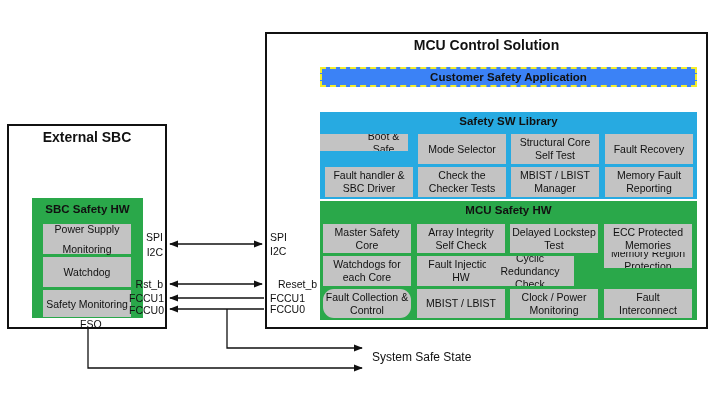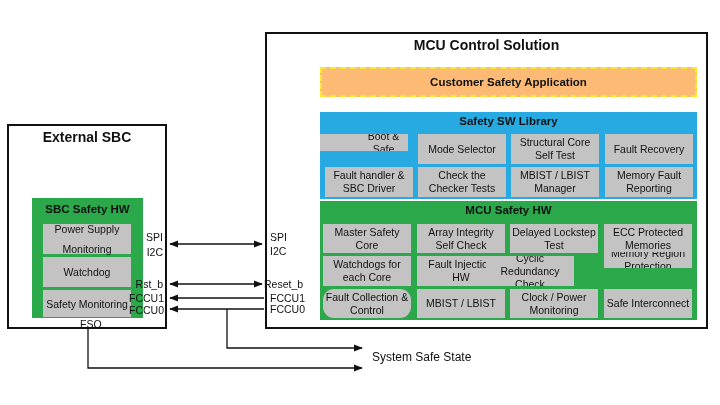--- a/index.html
+++ b/index.html
@@ -11,21 +11,21 @@
   #sbc-box { left: 7px; top: 124px; width: 160px; height: 205px; border: 2px solid #111; background: #fff; }
   #sbc-title { left: 7px; top: 129px; width: 160px; text-align: center; font-weight: bold; font-size: 14px; }
   #sbc-hw { left: 32px; top: 198px; width: 111px; height: 120px; background: #2aa84a; }
   #sbc-hw-title { left: 32px; top: 203px; width: 111px; text-align: center; font-weight: bold; font-size: 11.5px; }
   .sbc-item { left: 43px; width: 88px; background: #c3c3c3; font-size: 10.5px; text-align: center;
               display: flex; align-items: center; justify-content: center; line-height: 20px; padding: 0 2px; }
 
   
   #mcu-box { left: 265px; top: 32px; width: 443px; height: 297px; border: 2px solid #111; background: #fff; }
   #mcu-title { left: 265px; top: 37px; width: 443px; text-align: center; font-weight: bold; font-size: 14px; }
-  #csa-box { left: 320px; top: 67px; width: 377px; height: 30px; background: #fdba74;
+  #csa-box { left: 320px; top: 67px; width: 377px; height: 20px; background: #3b82f6;
              border: 2px dashed #f4ee2a; display: flex; align-items: center; justify-content: center;
              font-weight: bold; font-size: 11.5px; }
 
   #swlib { left: 320px; top: 112px; width: 377px; height: 87px; background: #27aae1; }
   #swlib-title { left: 320px; top: 115px; width: 377px; text-align: center; font-weight: bold; font-size: 11.5px; }
 
   #mcuhw { left: 320px; top: 201px; width: 377px; height: 119px; background: #2aa84a; }
   #mcuhw-title { left: 320px; top: 204px; width: 377px; text-align: center; font-weight: bold; font-size: 11.5px; }
 
   .cell { width: 88px; background: #c3c3c3; font-size: 10.5px; text-align: center;
@@ -96,21 +96,21 @@
 <div class="abs cell" style="left:417px;top:224px;height:29px;">Array Integrity Self Check</div>
 <div class="abs cell" style="left:510px;top:224px;height:29px;">Delayed Lockstep Test</div>
 <div class="abs cell" style="left:604px;top:224px;height:29px;">ECC Protected Memories</div>
 <div class="abs cell" style="left:323px;top:256px;height:30px;">Watchdogs for each Core</div>
 <div class="abs cell" style="left:417px;top:256px;height:30px;">Fault Injection HW</div>
 <div class="abs cell" style="left:486px;top:256px;height:30px;">Cyclic Redundancy Check</div>
 <div class="abs cell" style="left:604px;top:252px;height:16px;">Memory Region Protection</div>
 <div class="abs cell" style="left:323px;top:289px;height:29px;border-radius:11px;">Fault Collection &amp; Control</div>
 <div class="abs cell" style="left:417px;top:289px;height:29px;">MBIST / LBIST</div>
 <div class="abs cell" style="left:510px;top:289px;height:29px;">Clock / Power Monitoring</div>
-<div class="abs cell" style="left:604px;top:289px;height:29px;">Safe Interconnect</div>
+<div class="abs cell" style="left:604px;top:289px;height:29px;">Fault Interconnect</div>
 
 <div class="abs sig" style="left:270px;top:231px;">SPI</div>
 <div class="abs sig" style="left:270px;top:245px;">I2C</div>
-<div class="abs sig" style="left:264px;top:278px;">Reset_b</div>
+<div class="abs sig" style="left:278px;top:278px;">Reset_b</div>
 <div class="abs sig" style="left:270px;top:292px;">FCCU1</div>
 <div class="abs sig" style="left:270px;top:303px;">FCCU0</div>
 
 <div class="abs" id="safe-state">System Safe State</div>
 
 </body></html>

